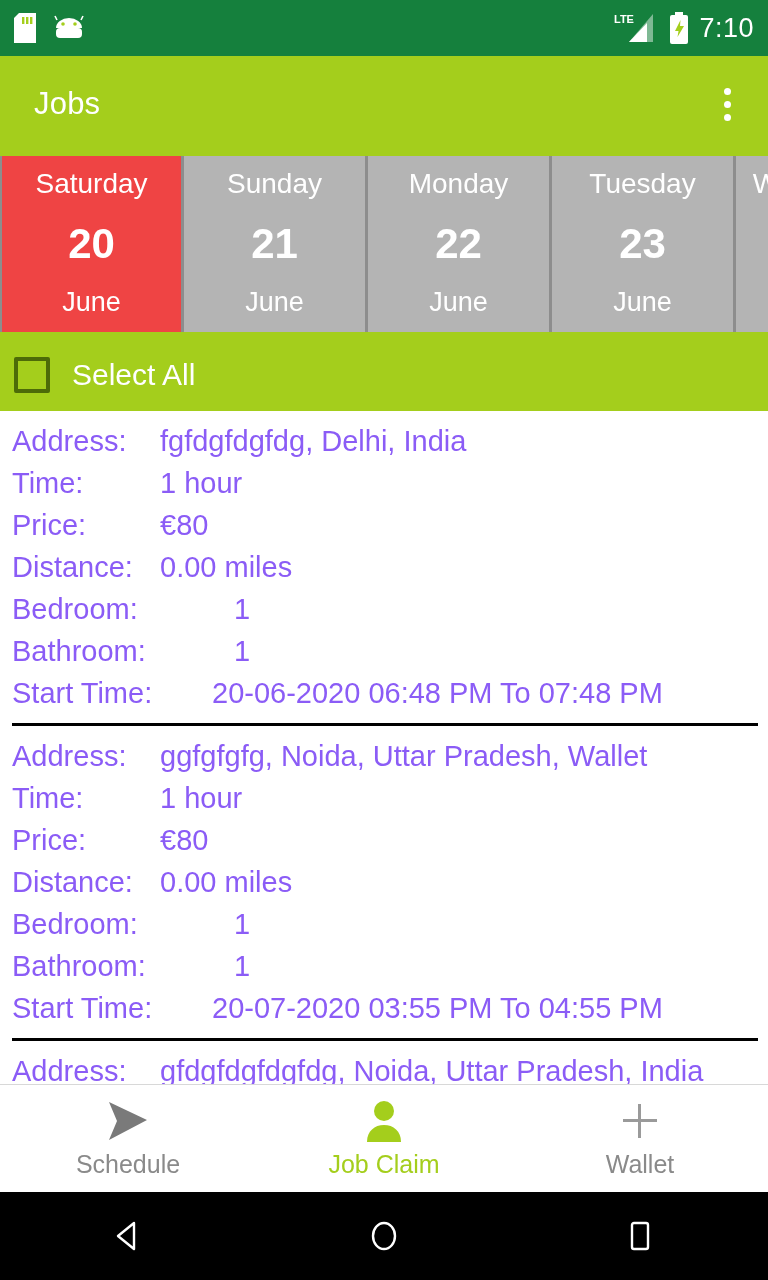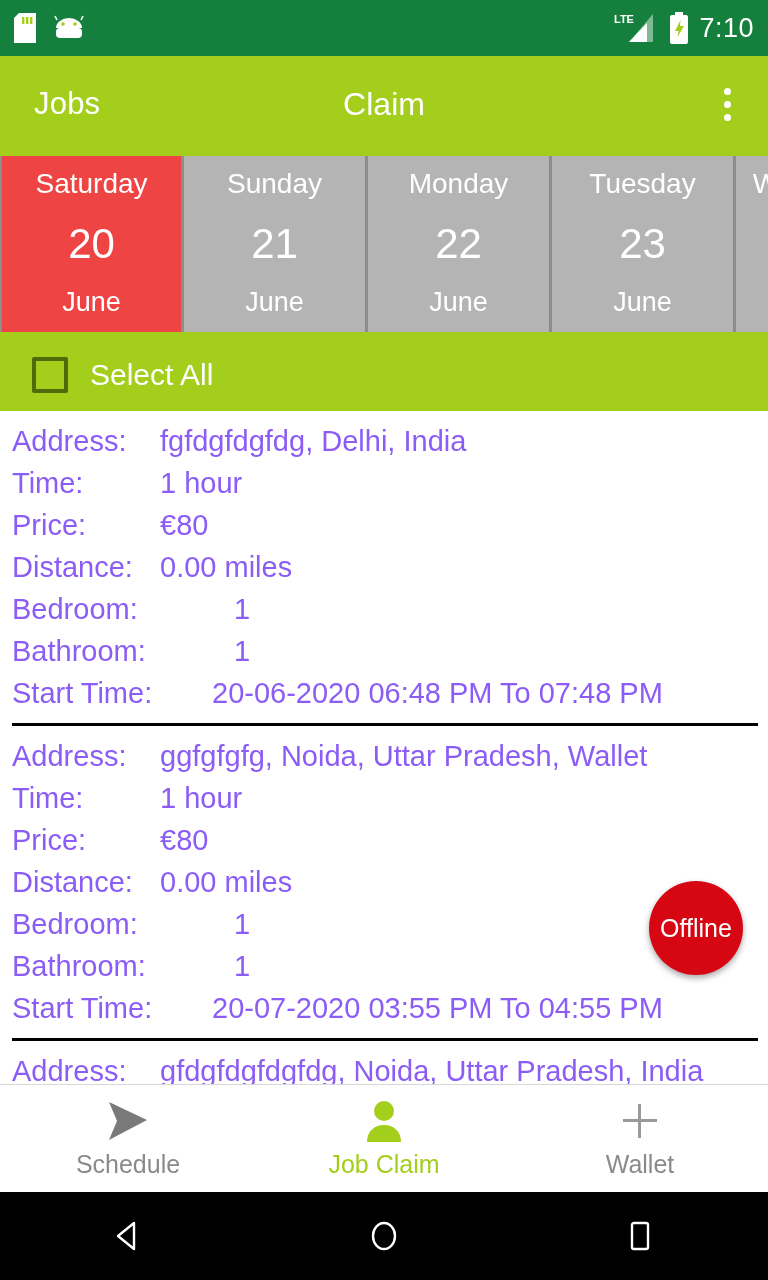--- a/index.html
+++ b/index.html
@@ -78,29 +78,29 @@
     border-right: 3px solid #8d8d8d;
     color: #ffffff;
     display: flex; flex-direction: column;
     align-items: center; justify-content: space-between;
     padding: 14px 0 16px 0;
     position: relative;
   }
   .daytab:first-child { border-left: 2px solid #8d8d8d; }
   .daytab.selected { background: #ef4444; }
   .daytab .dow   { font-size: 28px; line-height: 1; }
-  .daytab .dnum  { font-size: 42px; line-height: 1; font-weight: 400; }
+  .daytab .dnum  { font-size: 42px; line-height: 1; font-weight: 700; }
   .daytab .dmon  { font-size: 27px; line-height: 1; }
 
   
   .selectall {
     background: #a4ce1c;
     height: 73px; flex: 0 0 73px;
     display: flex; align-items: center;
-    padding-left: 32px; gap: 22px;
+    padding-left: 14px; gap: 22px;
   }
   .cbox {
     width: 36px; height: 36px;
     border: 4px solid #4d6b08;
     background: #a4ce1c;
     border-radius: 2px;
   }
   .selectall span { color: #ffffff; font-size: 30px; }
 
   
@@ -209,21 +209,20 @@
         <rect x="6" y="0" width="8" height="3" fill="#ffffff"></rect>
         <rect x="1" y="3" width="18" height="29" rx="2" fill="#ffffff"></rect>
         <path d="M11.5 8 L6 19 h3.5 l-1 6 L15 14 h-4z" fill="#a4ce1c"></path>
       </svg>
       <span class="sb-time">7:10</span>
     </div>
   </div>
 
   <div class="appbar">
     <div class="appbar-left">Jobs</div>
-    <div class="appbar-title">Claim</div>
     <div class="overflow">
       <i></i>
       <i></i>
       <i></i>
     </div>
   </div>
 
   <div class="datestrip" id="datestrip">
       <div class="daytab selected">
         <div class="dow">Saturday</div>
@@ -249,23 +248,20 @@
         <div class="dow">Wednesday</div>
       </div>
     </div>
 
   <div class="selectall">
     <div class="cbox"></div>
     <span>Select All</span>
   </div>
 
   <div class="list" id="joblist">
-    <div class="fab">
-      <span>Offline</span>
-    </div>
   <div class="card">
         <div class="row">
           <div class="lbl">Address:</div>
           <div class="val">fgfdgfdgfdg, Delhi, India</div>
         </div>
         <div class="row">
           <div class="lbl">Time:</div>
           <div class="val">1 hour</div>
         </div>
         <div class="row">

